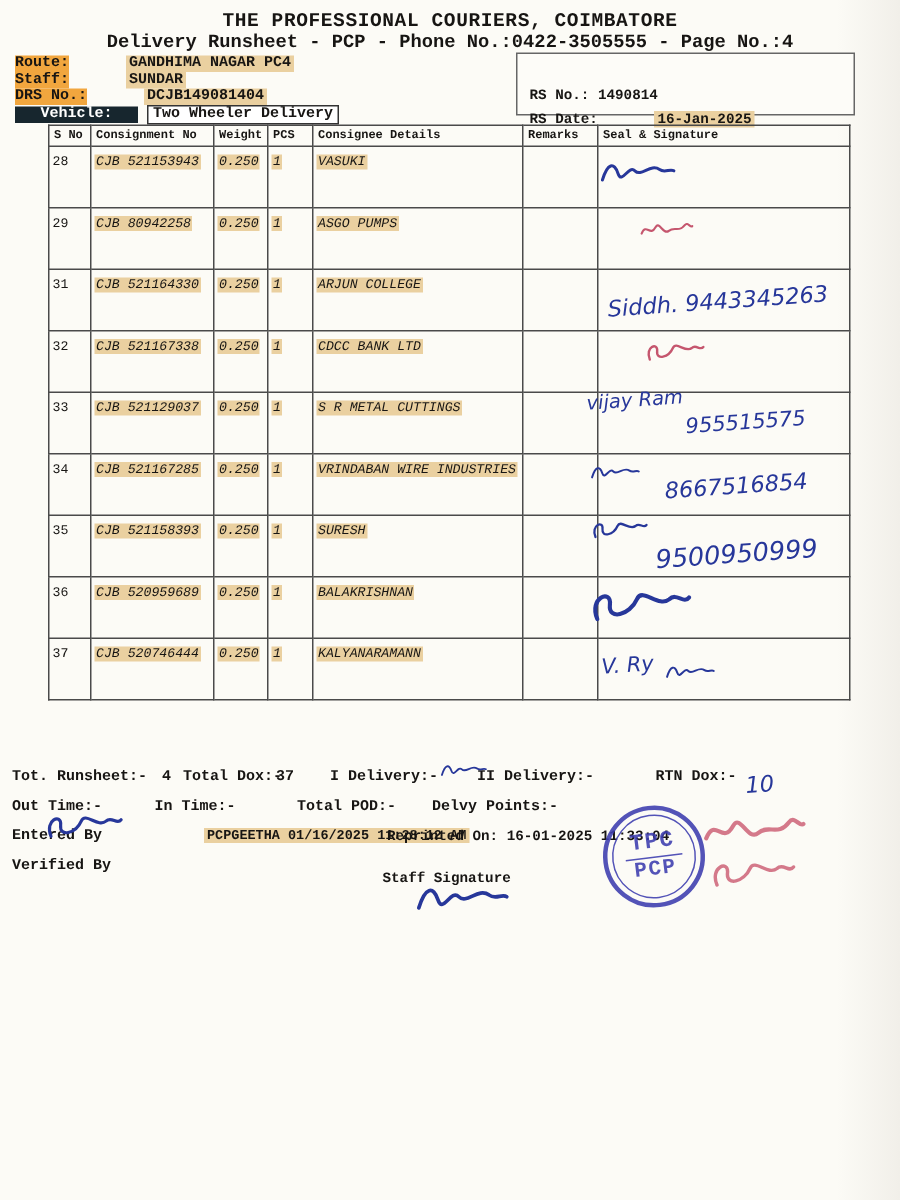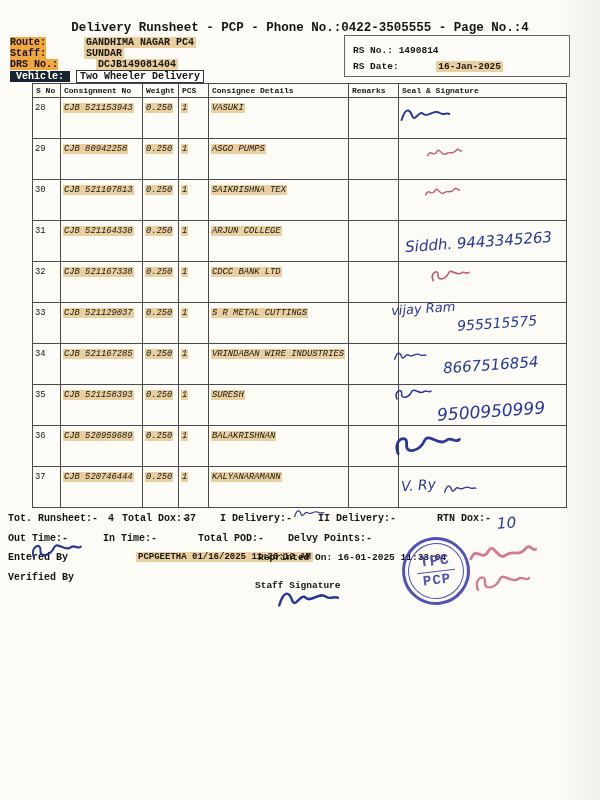--- a/index.html
+++ b/index.html
@@ -13,26 +13,26 @@
     position:relative; width:600px; height:800px; overflow:hidden;
     background:linear-gradient(90deg, var(--c-paper,#fcfbf6) 0%, var(--c-paper,#fcfbf6) 93%, #f1efe9 100%);
   }
   .title    { position:absolute; top:6px;  left:0; width:100%; text-align:center; font-size:13px; font-weight:bold; letter-spacing:.4px; }
   .subtitle { position:absolute; top:21px; left:0; width:100%; text-align:center; font-size:12.5px; font-weight:bold; }
 
   .info-line { position:absolute; left:10px; font-size:10px; font-weight:bold; white-space:nowrap; line-height:11px; }
   .l-route   { top:37px; } .l-staff { top:48px; } .l-drs { top:59px; } .l-vehicle { top:70px; }
   .hl-label  { background:var(--c-hl_label,#f1a63e); padding:0 0; }
   .hl-value  { background:var(--c-hl_value,#ead0a0); padding:0 2px;margin-left:32px; }
-  .vehicle-label { background:#17262e; color:#fff; padding:0 6px; }
+  .vehicle-label { background:#17262e; color:#fff; padding:0 17px; }
   .vehicle-value { border:1px solid #333; padding:0 3px; background:#fff; display:inline-block; }
 
   .rs-box {
     position:absolute; left:344px; top:35px; width:226px; height:42px;
-    border:1px solid #666; padding:7px 8px; font-size:9.5px; font-weight:bold; line-height:16px;
+    border:1px solid #666; padding:20px 8px; font-size:9.5px; font-weight:bold; line-height:16px;
     background:#fdfcf8;
   }
 
   table { position:absolute; left:32px; top:83px; width:534px; border-collapse:collapse; table-layout:fixed; }
   col.c1{width:28px} col.c2{width:82px} col.c3{width:36px} col.c4{width:30px}
   col.c5{width:140px} col.c6{width:50px} col.c7{width:168px}
   th, td { border:1px solid #4a4a4a; vertical-align:top; text-align:left; }
   th { font-size:8px; font-weight:bold; padding:2px 3px; height:13px; white-space:nowrap; }
   td { font-size:8.8px; padding:5px 2px 0 2px; height:41px; white-space:nowrap; }
   td .hl-cell { background:var(--c-hl_value,#ead0a0); padding:0 1px;font-style:italic; }
@@ -70,20 +70,21 @@
   }
   .stamp-l1 { font-size:15px; line-height:16px; letter-spacing:1px; }
   .stamp-div{ width:38px; border-top:1.5px solid var(--c-stamp,#3c3caf); margin:1px 0; }
   .stamp-l2 { font-size:14px; line-height:15px; letter-spacing:1px; }
 </style>
 </head>
 <body>
 
 <div class="page">
 
+  <div class="title">THE PROFESSIONAL COURIERS, COIMBATORE</div>
   <div class="subtitle">Delivery Runsheet - PCP - Phone No.:0422-3505555 - Page No.:4</div>
 
   <div class="info-line l-route">
     <span class="hl-label">Route:</span>
     <span class="hl-value">GANDHIMA NAGAR PC4</span>
   </div>
   <div class="info-line l-staff">
     <span class="hl-label">Staff:</span>
     <span class="hl-value">SUNDAR</span>
   </div>
@@ -149,33 +150,20 @@
           <td><span class="hl-cell">1</span></td>
           <td><span class="hl-cell">ASGO PUMPS</span></td>
           <td></td>
           <td class="seal">
             <svg viewBox="0 0 60 24" width="38" height="15" class="scr" style="left: 26px; top: 8px;">
               <path d="M4,14 C9,2 13,18 19,7 C23,0 27,16 33,11 C39,6 44,13 50,5 C53,1 56,8 58,6" fill="none" stroke="#c5566e" stroke-width="2.3" stroke-linecap="round" stroke-linejoin="round"></path>
             </svg>
           </td>
         </tr>
         <tr>
-          <td><span>30</span></td>
-          <td><span class="hl-cell">CJB 521107813</span></td>
-          <td><span class="hl-cell">0.250</span></td>
-          <td><span class="hl-cell">1</span></td>
-          <td><span class="hl-cell">SAIKRISHNA TEX</span></td>
-          <td></td>
-          <td class="seal">
-            <svg viewBox="0 0 60 24" width="38" height="15" class="scr" style="left: 24px; top: 6px;">
-              <path d="M4,14 C9,2 13,18 19,7 C23,0 27,16 33,11 C39,6 44,13 50,5 C53,1 56,8 58,6" fill="none" stroke="#c5566e" stroke-width="2.3" stroke-linecap="round" stroke-linejoin="round"></path>
-            </svg>
-          </td>
-        </tr>
-        <tr>
           <td><span>31</span></td>
           <td><span class="hl-cell">CJB 521164330</span></td>
           <td><span class="hl-cell">0.250</span></td>
           <td><span class="hl-cell">1</span></td>
           <td><span class="hl-cell">ARJUN COLLEGE</span></td>
           <td></td>
           <td class="seal">
             <span class="hw" style="font-size: 15px; color: rgb(39, 55, 154); left: 6px; top: 12px;">Siddh. 9443345263</span>
           </td>
         </tr>

